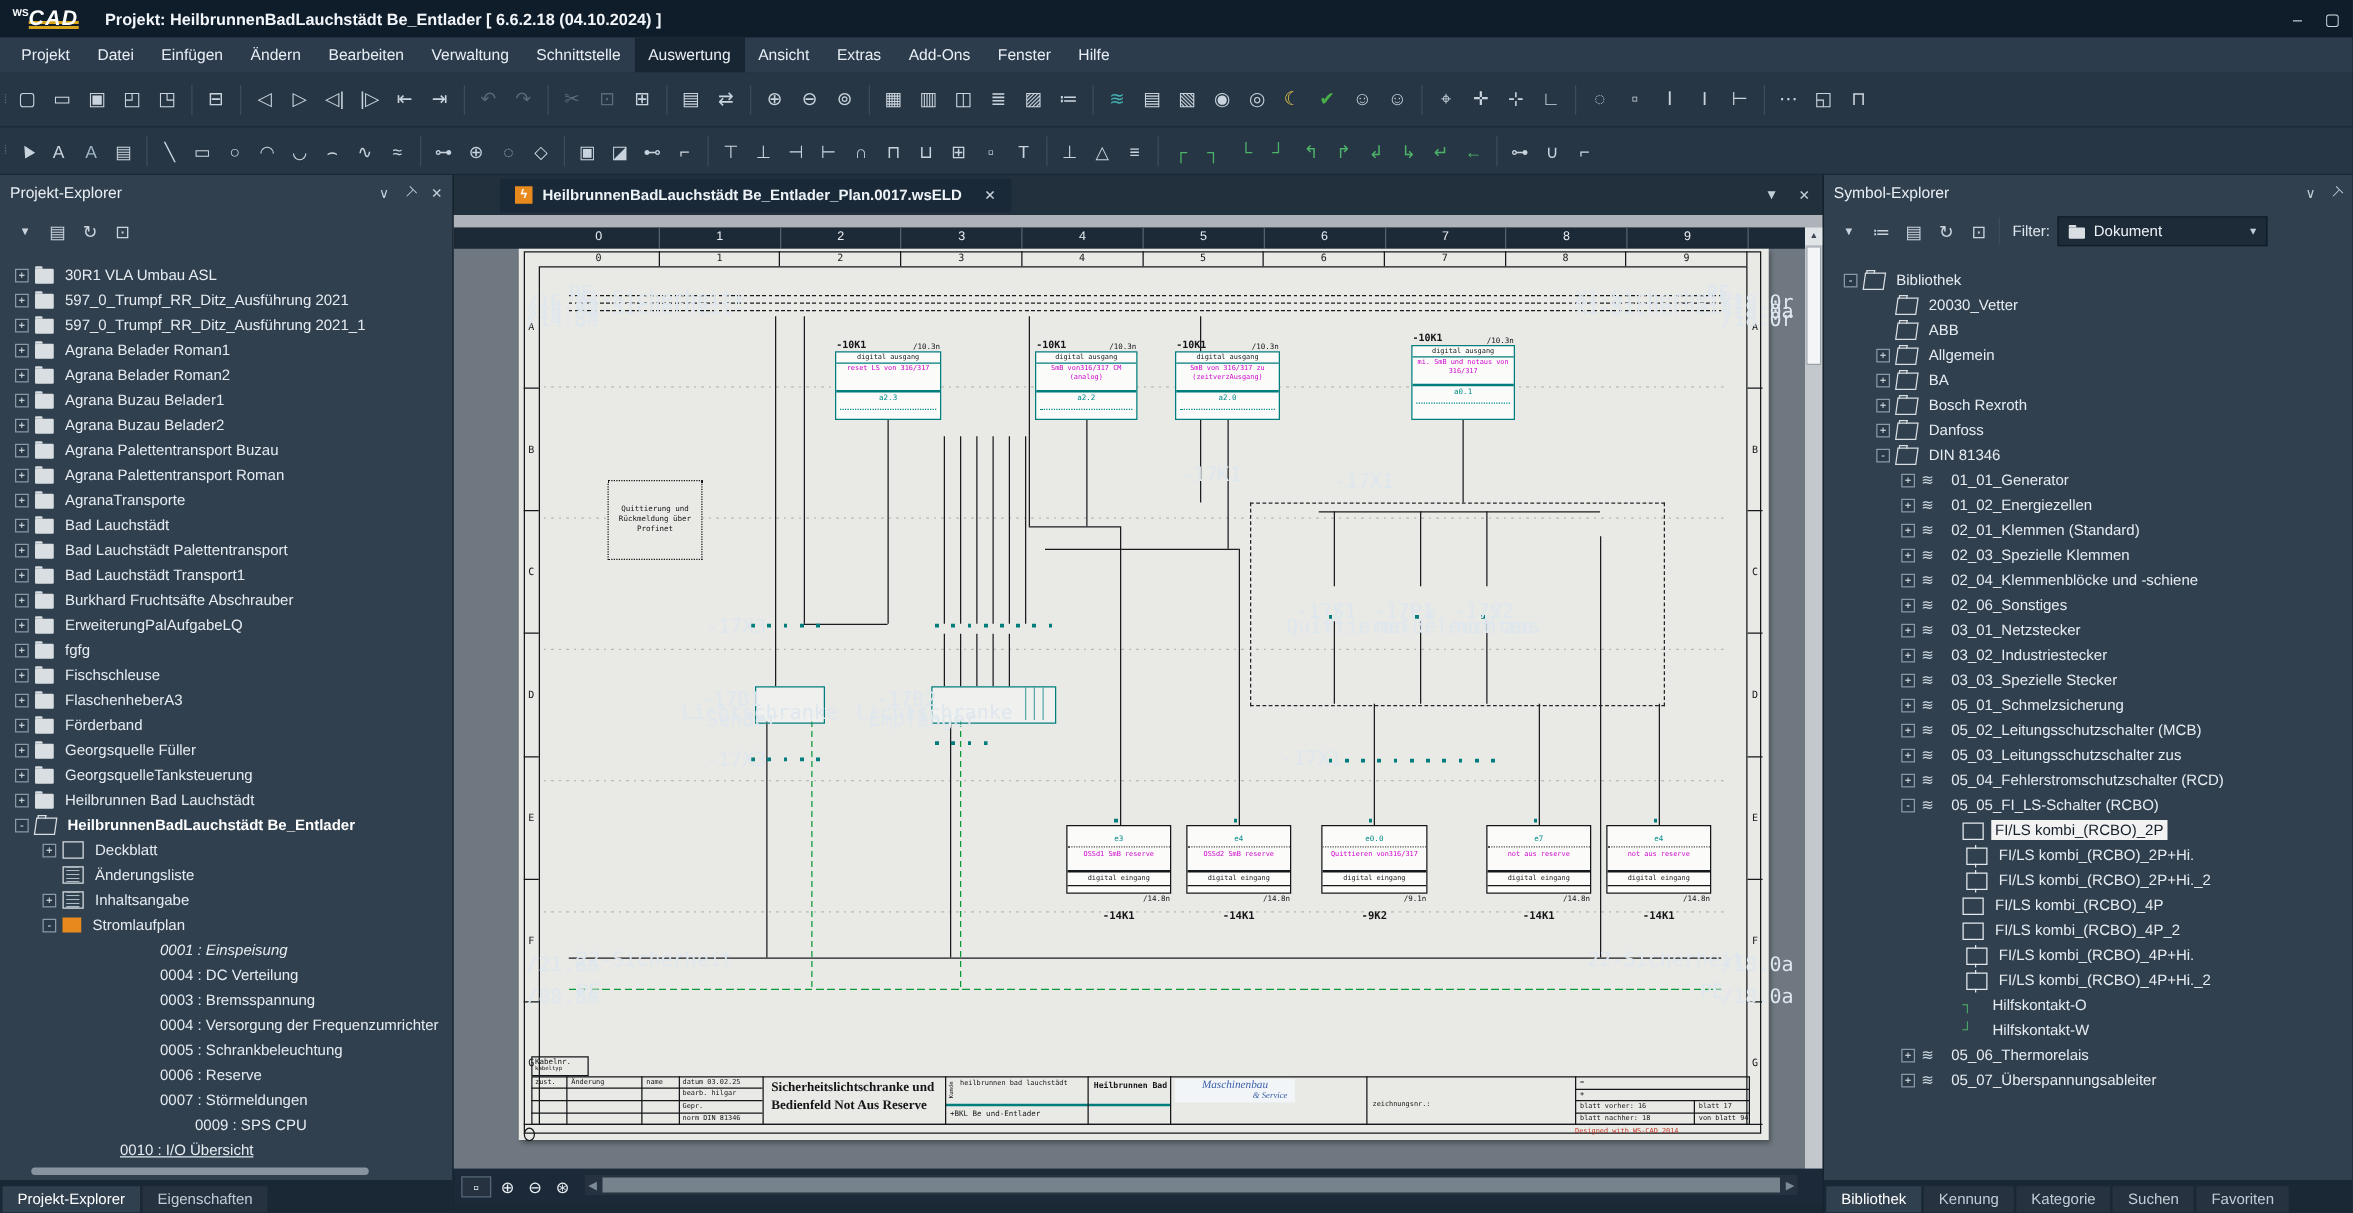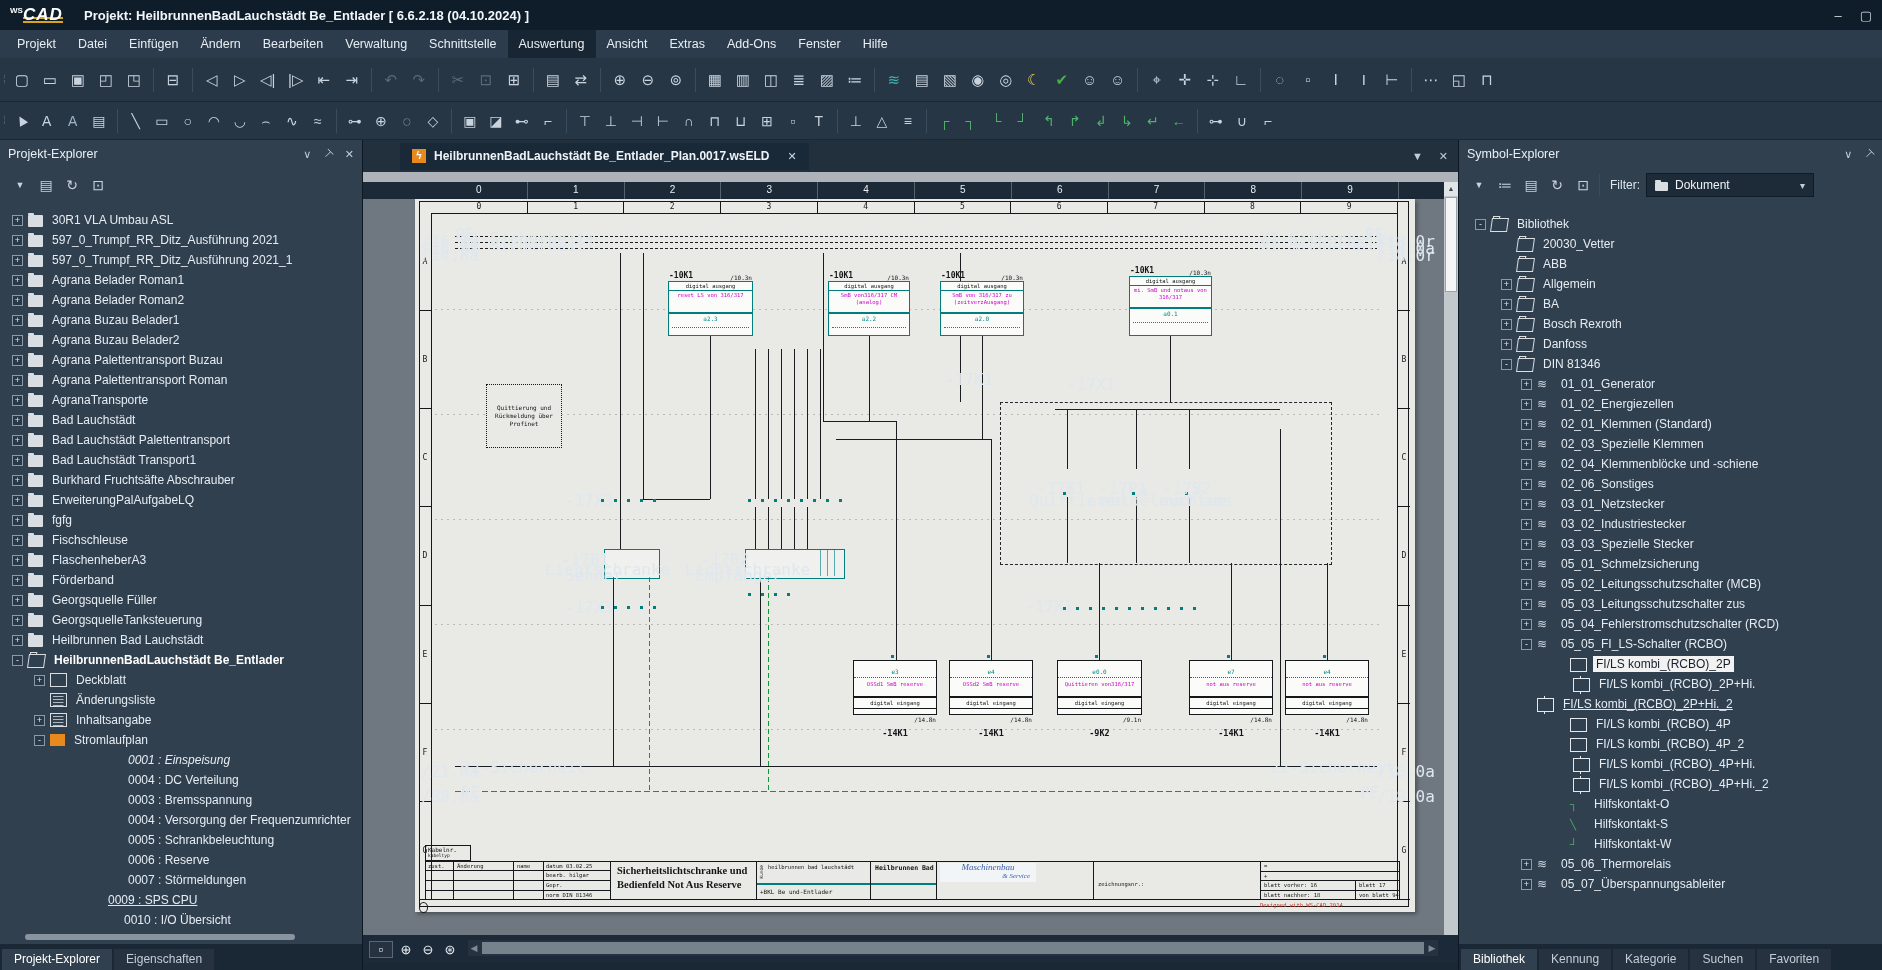--- a/index.html
+++ b/index.html
@@ -524,27 +524,27 @@
           <span class="tico"></span>
           <span class="tlabel">0006 : Reserve</span>
         </div>
 
         <div class="titem" style="padding-left: 88px;">
           <span class="exp"></span>
           <span class="tico"></span>
           <span class="tlabel">0007 : Störmeldungen</span>
         </div>
 
-        <div class="titem" style="padding-left: 68px; text-decoration: underline;">
+        <div class="titem" style="padding-left: 116px;">
           <span class="exp"></span>
           <span class="tico"></span>
           <span class="tlabel">0009 : SPS CPU</span>
         </div>
 
-        <div class="titem" style="padding-left: 84px;">
+        <div class="titem" style="padding-left: 56px; text-decoration: underline;">
           <span class="exp"></span>
           <span class="tico"></span>
           <span class="tlabel">0010 : I/O Übersicht</span>
         </div>
       </div>
     <div class="hscroll">
         <div class="hthumb" style="left:25px;width:270px"></div>
       </div>
     <div class="ptabs">
 
@@ -1098,21 +1098,21 @@
           <span class="tlabel">FI/LS kombi_(RCBO)_2P</span>
         </div>
 
 
         <div class="titem" style="padding-left: 95px;">
           <span class="exp"></span>
           <span class="tico ic-breaker"></span>
           <span class="tlabel">FI/LS kombi_(RCBO)_2P+Hi.</span>
         </div>
 
-        <div class="titem" style="padding-left: 59px; text-decoration: underline;">
+        <div class="titem" style="padding-left: 95px;">
           <span class="exp"></span>
           <span class="tico ic-breaker"></span>
           <span class="tlabel">FI/LS kombi_(RCBO)_2P+Hi._2</span>
         </div>
 
         <div class="titem" style="padding-left: 95px;">
           <span class="exp"></span>
           <span class="tico ic-rect"></span>
           <span class="tlabel">FI/LS kombi_(RCBO)_4P</span>
         </div>
@@ -1134,25 +1134,20 @@
           <span class="tico ic-breaker"></span>
           <span class="tlabel">FI/LS kombi_(RCBO)_4P+Hi._2</span>
         </div>
 
         <div class="titem" style="padding-left: 95px;">
           <span class="exp"></span>
           <span class="tico ic-contact-o"></span>
           <span class="tlabel">Hilfskontakt-O</span>
         </div>
 
-        <div class="titem" style="padding-left: 95px;">
-          <span class="exp"></span>
-          <span class="tico ic-contact-s"></span>
-          <span class="tlabel">Hilfskontakt-S</span>
-        </div>
 
         <div class="titem" style="padding-left: 95px;">
           <span class="exp"></span>
           <span class="tico ic-contact-w"></span>
           <span class="tlabel">Hilfskontakt-W</span>
         </div>
 
         <div class="titem" style="padding-left: 62px;">
           <span class="exp has">+</span>
           <span class="tico ic-sym"></span>

